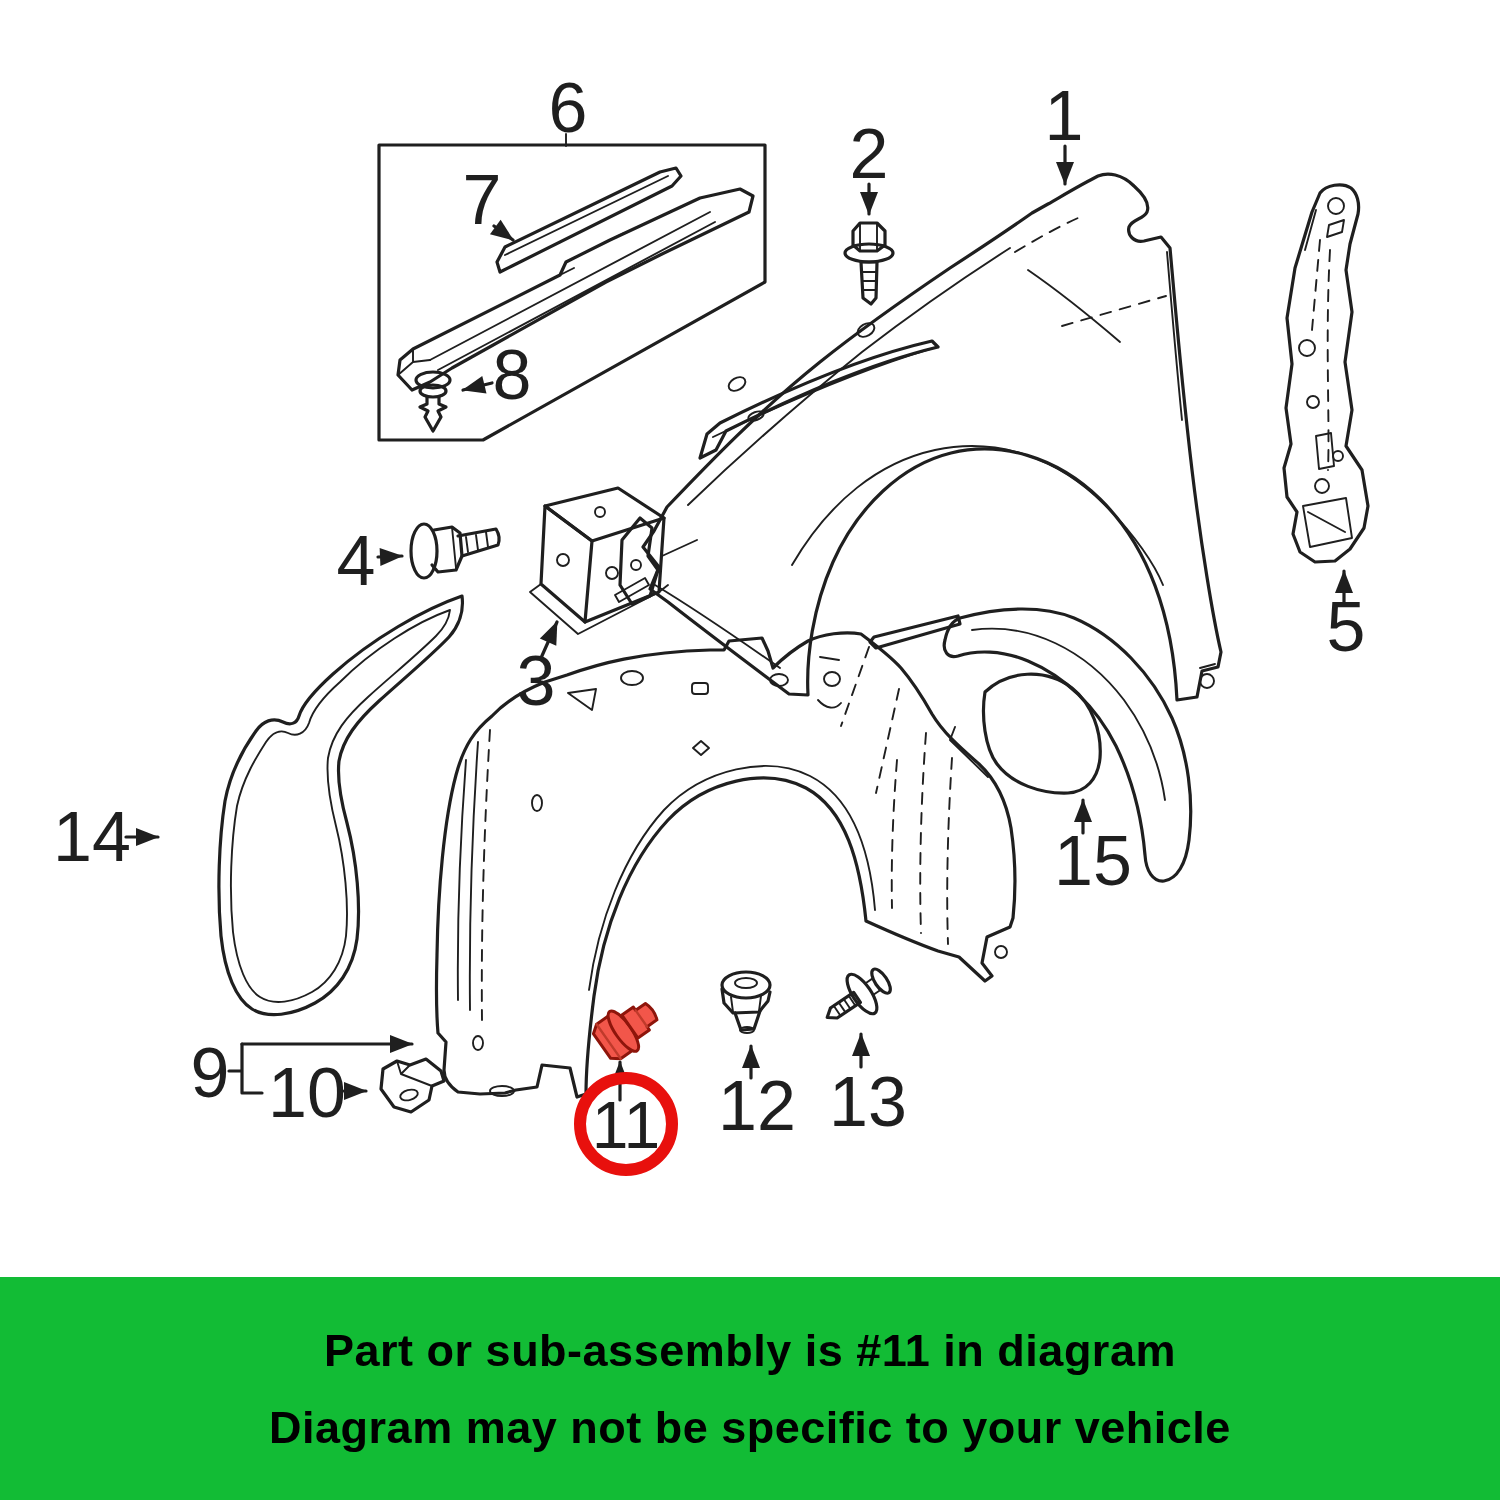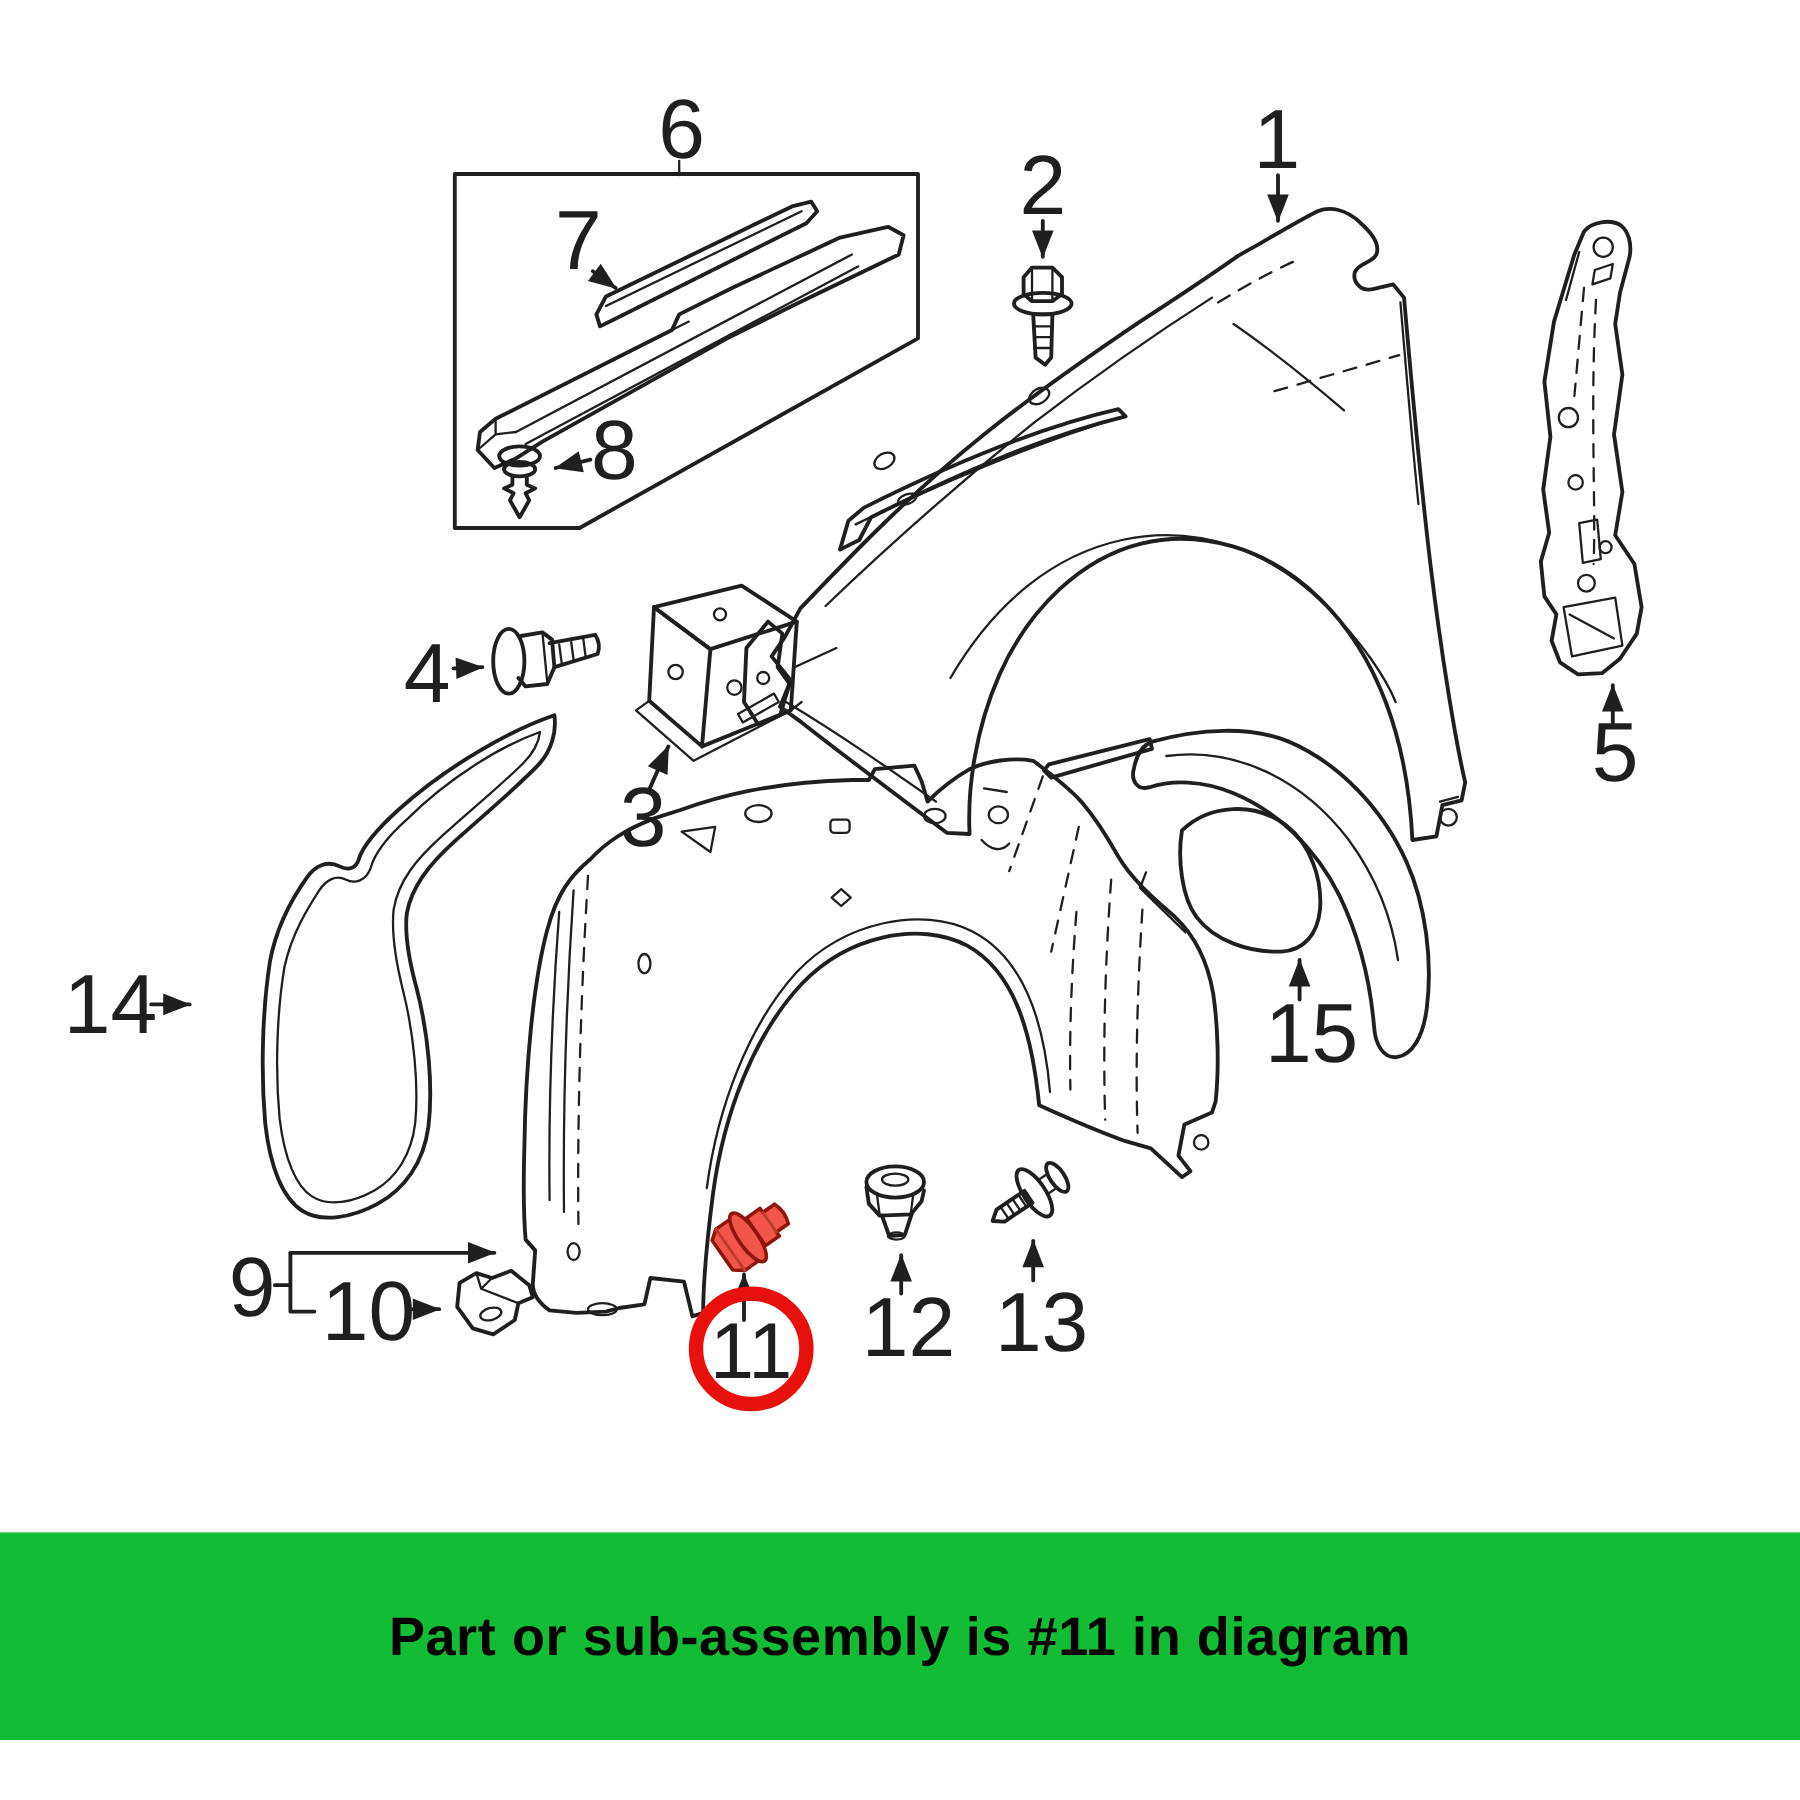--- a/index.html
+++ b/index.html
@@ -9,21 +9,21 @@
   .ln{stroke:var(--line,#1f1f1f);fill:none;stroke-width:3.2;stroke-linejoin:round;stroke-linecap:round;}
   .thin{stroke-width:1.9;}
   .dash{stroke-width:1.9;stroke-dasharray:11 9;}
   .num{font-family:"Liberation Sans",sans-serif;font-size:70px;fill:var(--line,#1f1f1f);
        text-anchor:middle;}
   .num-hl{font-size:66px;}
   .arrowhead{fill:var(--line,#1f1f1f);}
   .redring{stroke:var(--red,#e8100d);fill:none;stroke-width:12;}
   .boltfill{fill:var(--bolt-fill,#f2564a);stroke:var(--bolt-outline,#8e150b);stroke-width:3;stroke-linejoin:round;}
   .boltline{fill:none;stroke:var(--bolt-facet,#c03a2b);stroke-width:2.4;stroke-linecap:round;}
-  .banner{position:absolute;left:0;top:1277px;width:1500px;height:173px;
+  .banner{position:absolute;left:0;top:1277px;width:1500px;height:223px;
           background:var(--banner-bg,#12bc35);display:flex;flex-direction:column;
           align-items:center;justify-content:center;gap:32px;}
   .banner p{margin:0;font-size:45px;font-weight:bold;color:var(--banner-fg,#000);
             letter-spacing:.5px;text-align:center;line-height:1;}
 </style>
 </head>
 <body>
 
 <div class="stage">
 
@@ -250,15 +250,16 @@
     <path class="boltfill" d="M6,-14 L20,-14 L20,-10 L32,-10 Q36,0 32,10 L20,10 L20,14 L6,14 Z"></path>
     <path class="boltline" d="M20,-10 L20,10"></path>
   </g>
   <path class="ln" marker-end="url(#ah)" d="M620,1100 L620,1062"></path>
   <circle class="redring" cx="626" cy="1124" r="46"></circle>
   <text class="num num-hl" x="626" y="1148">11</text>
 </svg>
 
 <div class="banner">
   <p>Part or sub-assembly is #11 in diagram</p>
+  <p>Diagram may not be specific to your vehicle</p>
 </div>
 
 </div>
 
 </body></html>

